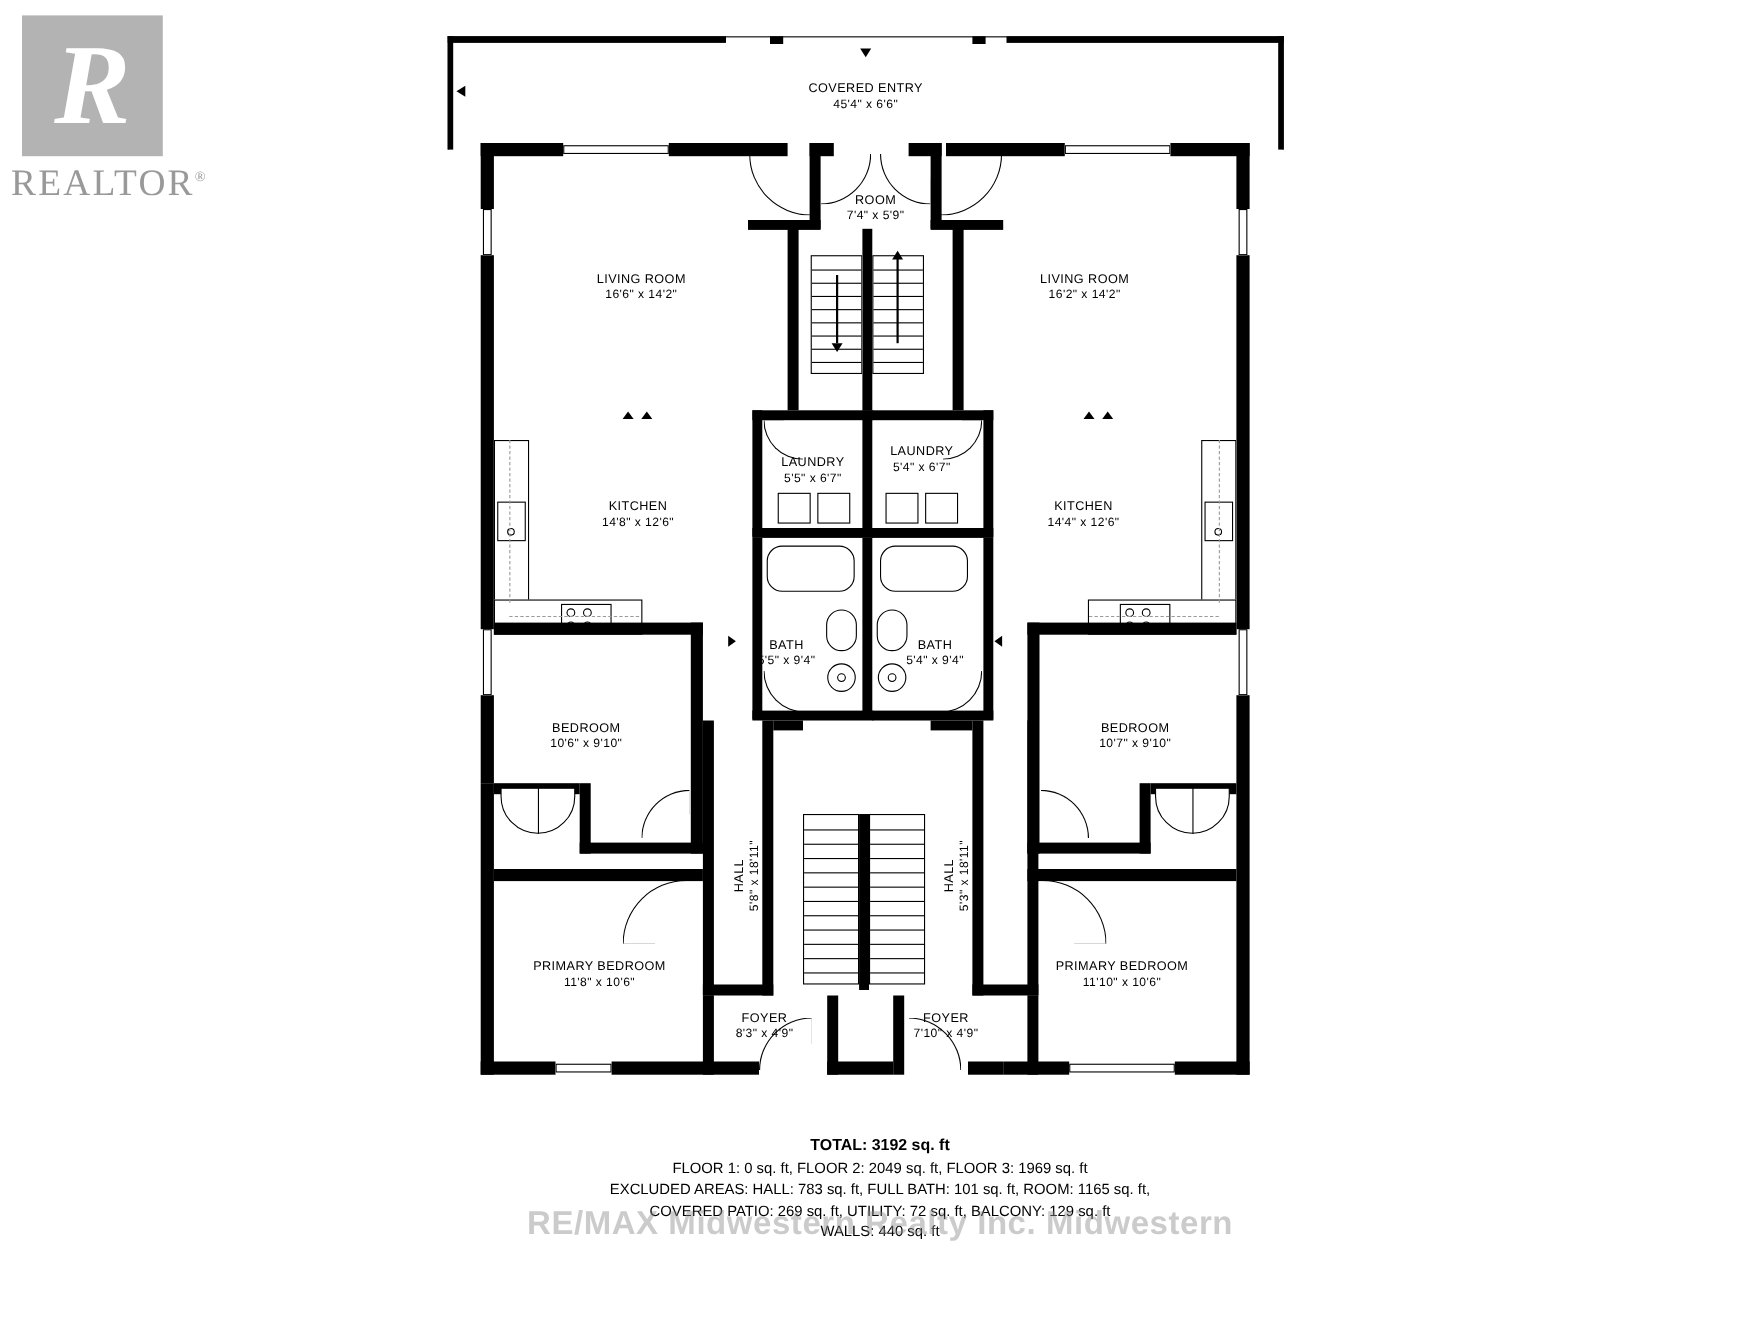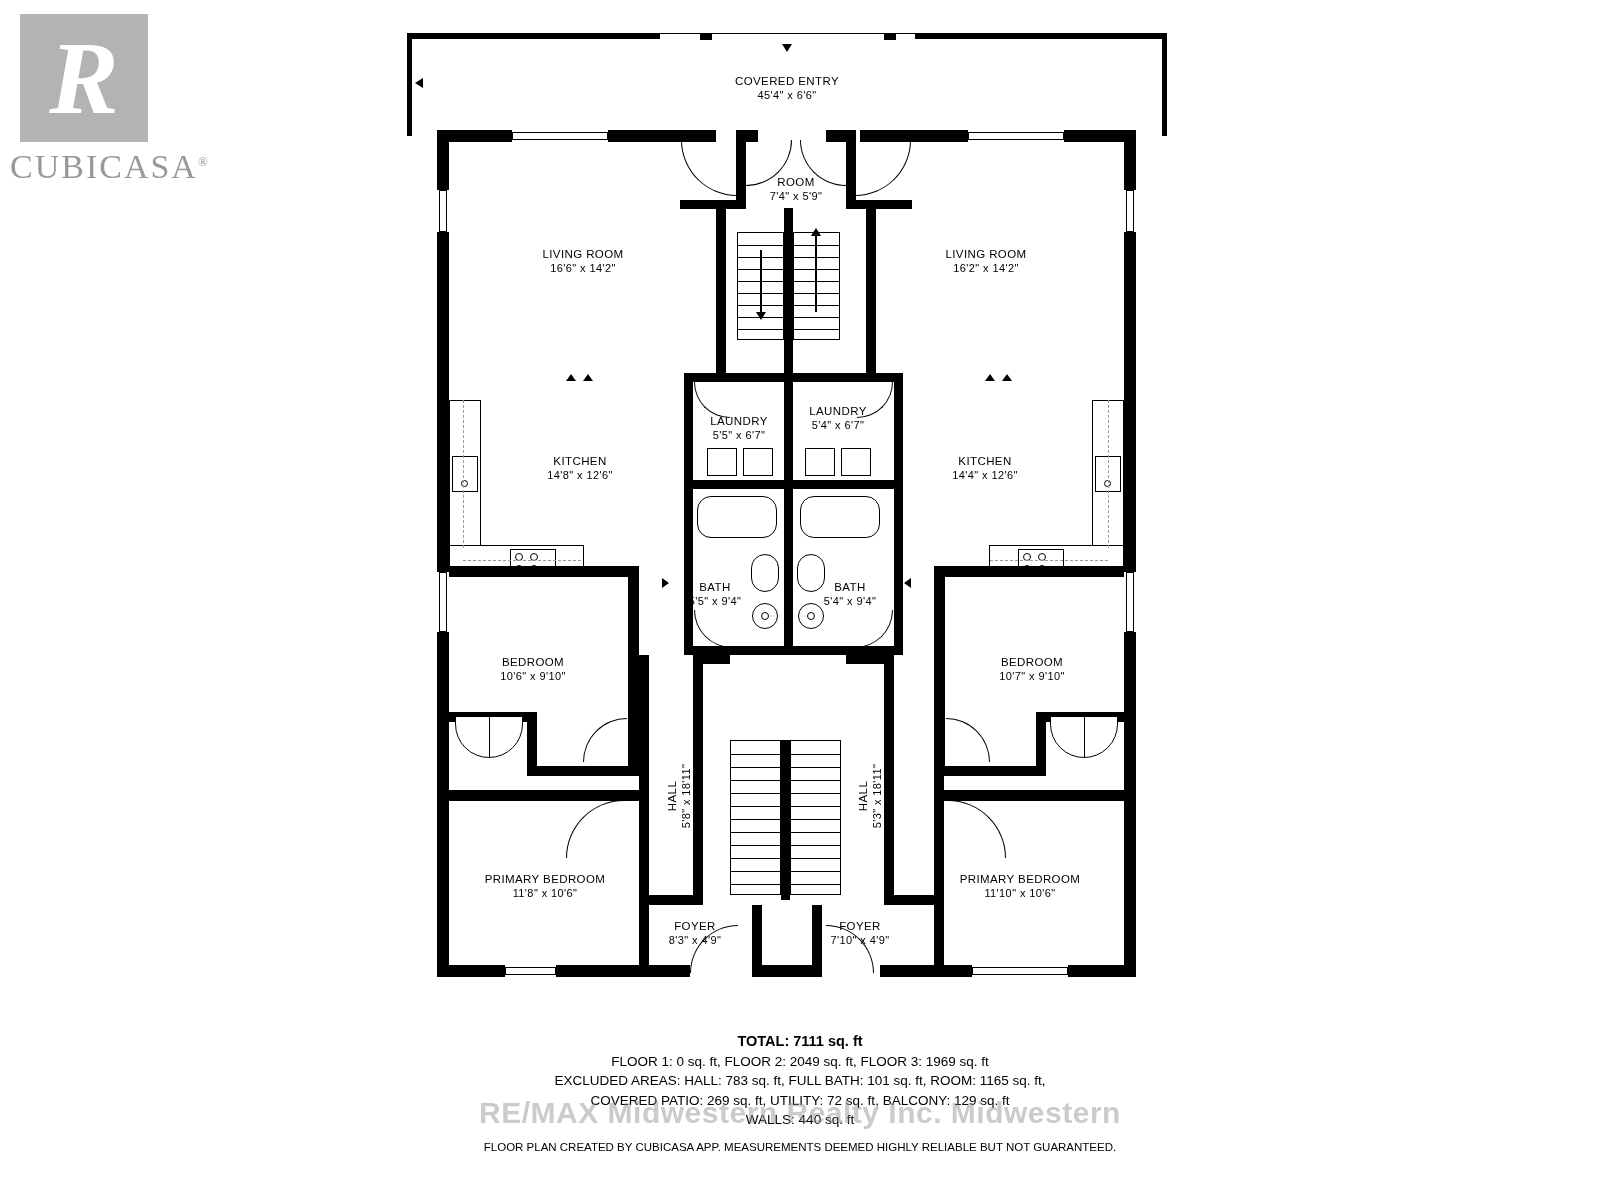--- a/index.html
+++ b/index.html
@@ -164,21 +164,21 @@
 </style>
 </head>
 <body>
 
 <div id="plan">
 
   <div class="realtor-logo">
     <div class="realtor-mark">
       <div class="r-letter">R</div>
     </div>
-    <div class="realtor-word"><span>CUBICASA</span><sup>®</sup></div>
+    <div class="realtor-word"><span>REALTOR</span><sup>®</sup></div>
   </div>
 
   <div class="outline" style="left:407px; top:33px; width:760px; height:103px; border-width:1.5px; border-bottom:none;"></div>
 
   <div class="wall" style="left:407px; top:33px; width:253px; height:6px;"></div>
   <div class="wall" style="left:700px; top:33px; width:12px; height:7px;"></div>
   <div class="wall" style="left:884px; top:33px; width:12px; height:7px;"></div>
   <div class="wall" style="left:915px; top:33px; width:252px; height:6px;"></div>
   <div class="wall" style="left:407px; top:33px; width:5px; height:103px;"></div>
   <div class="wall" style="left:1162px; top:33px; width:5px; height:103px;"></div>
@@ -454,23 +454,22 @@
   </div>
   <div class="door-arc" style="left:690px; top:925px; width:48px; height:48px; border-radius:48px 0 0 0; border-bottom:none; border-right:none;"></div>
   <div class="door-arc" style="left:826px; top:925px; width:48px; height:48px; border-radius:0 48px 0 0; border-bottom:none; border-left:none;"></div>
 
   <div class="thinwall" style="left:505px; top:967px; width:51px; height:8px; background:#fff; border:1.2px solid #000; box-sizing:border-box;"></div>
   <div class="thinwall" style="left:972px; top:967px; width:96px; height:8px; background:#fff; border:1.2px solid #000; box-sizing:border-box;"></div>
   <div class="thinwall" style="left:512px; top:132px; width:96px; height:8px; background:#fff; border:1.2px solid #000; box-sizing:border-box;"></div>
   <div class="thinwall" style="left:968px; top:132px; width:96px; height:8px; background:#fff; border:1.2px solid #000; box-sizing:border-box;"></div>
 
   <div class="summary">
-    <div class="total">TOTAL: 7111 sq. ft</div>
+    <div class="total">TOTAL: 3192 sq. ft</div>
     <div>FLOOR 1: 0 sq. ft, FLOOR 2: 2049 sq. ft, FLOOR 3: 1969 sq. ft</div>
     <div>EXCLUDED AREAS: HALL: 783 sq. ft, FULL BATH: 101 sq. ft, ROOM: 1165 sq. ft,</div>
     <div>COVERED PATIO: 269 sq. ft, UTILITY: 72 sq. ft, BALCONY: 129 sq. ft</div>
     <div>WALLS: 440 sq. ft</div>
-    <div class="note">FLOOR PLAN CREATED BY CUBICASA APP. MEASUREMENTS DEEMED HIGHLY RELIABLE BUT NOT GUARANTEED.</div>
   </div>
 
   <div class="brokerage">RE/MAX Midwestern Realty Inc. Midwestern</div>
 
 </div>
 
 </body></html>

